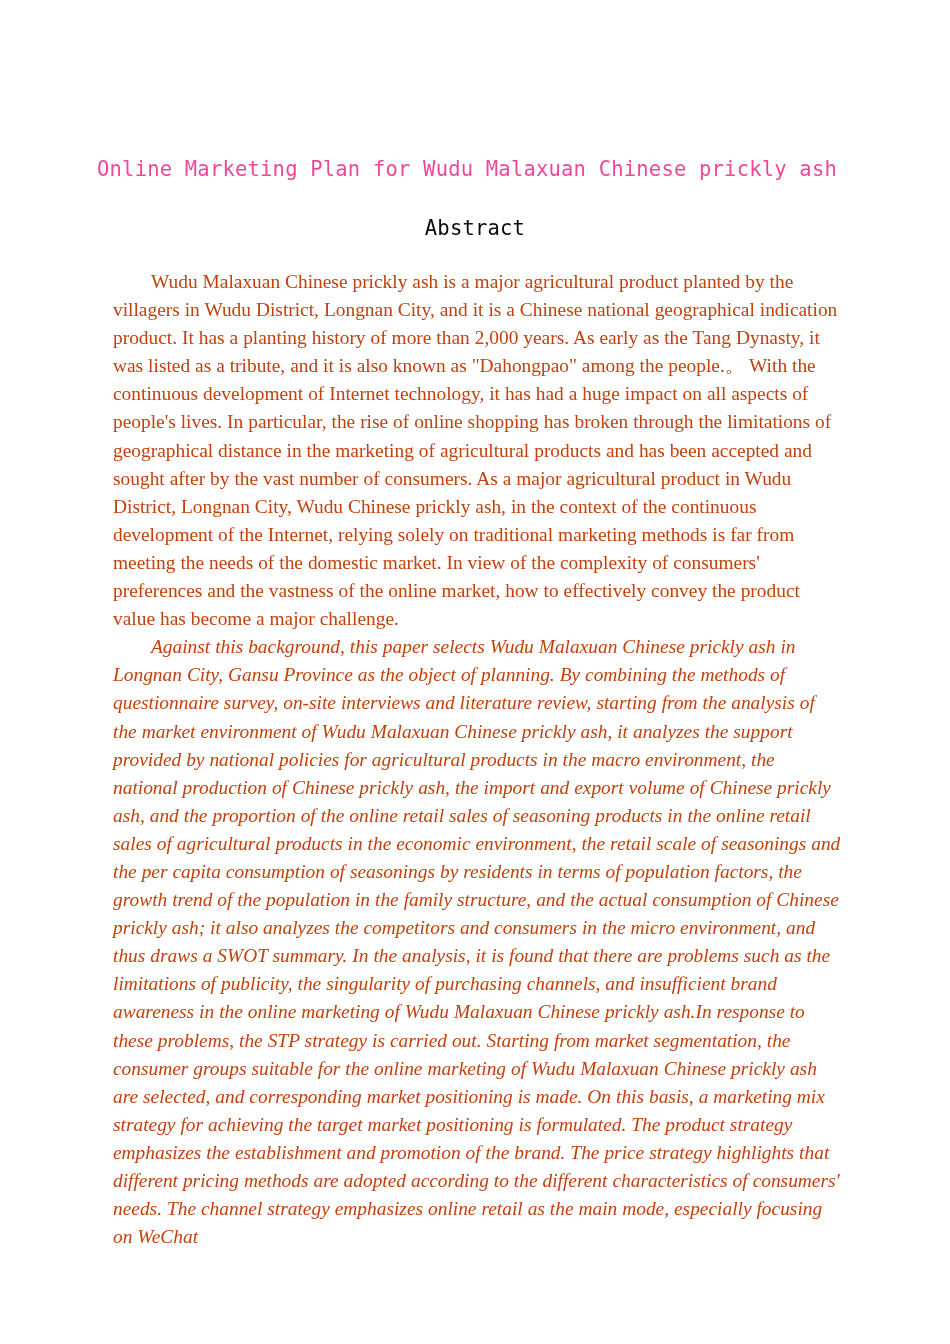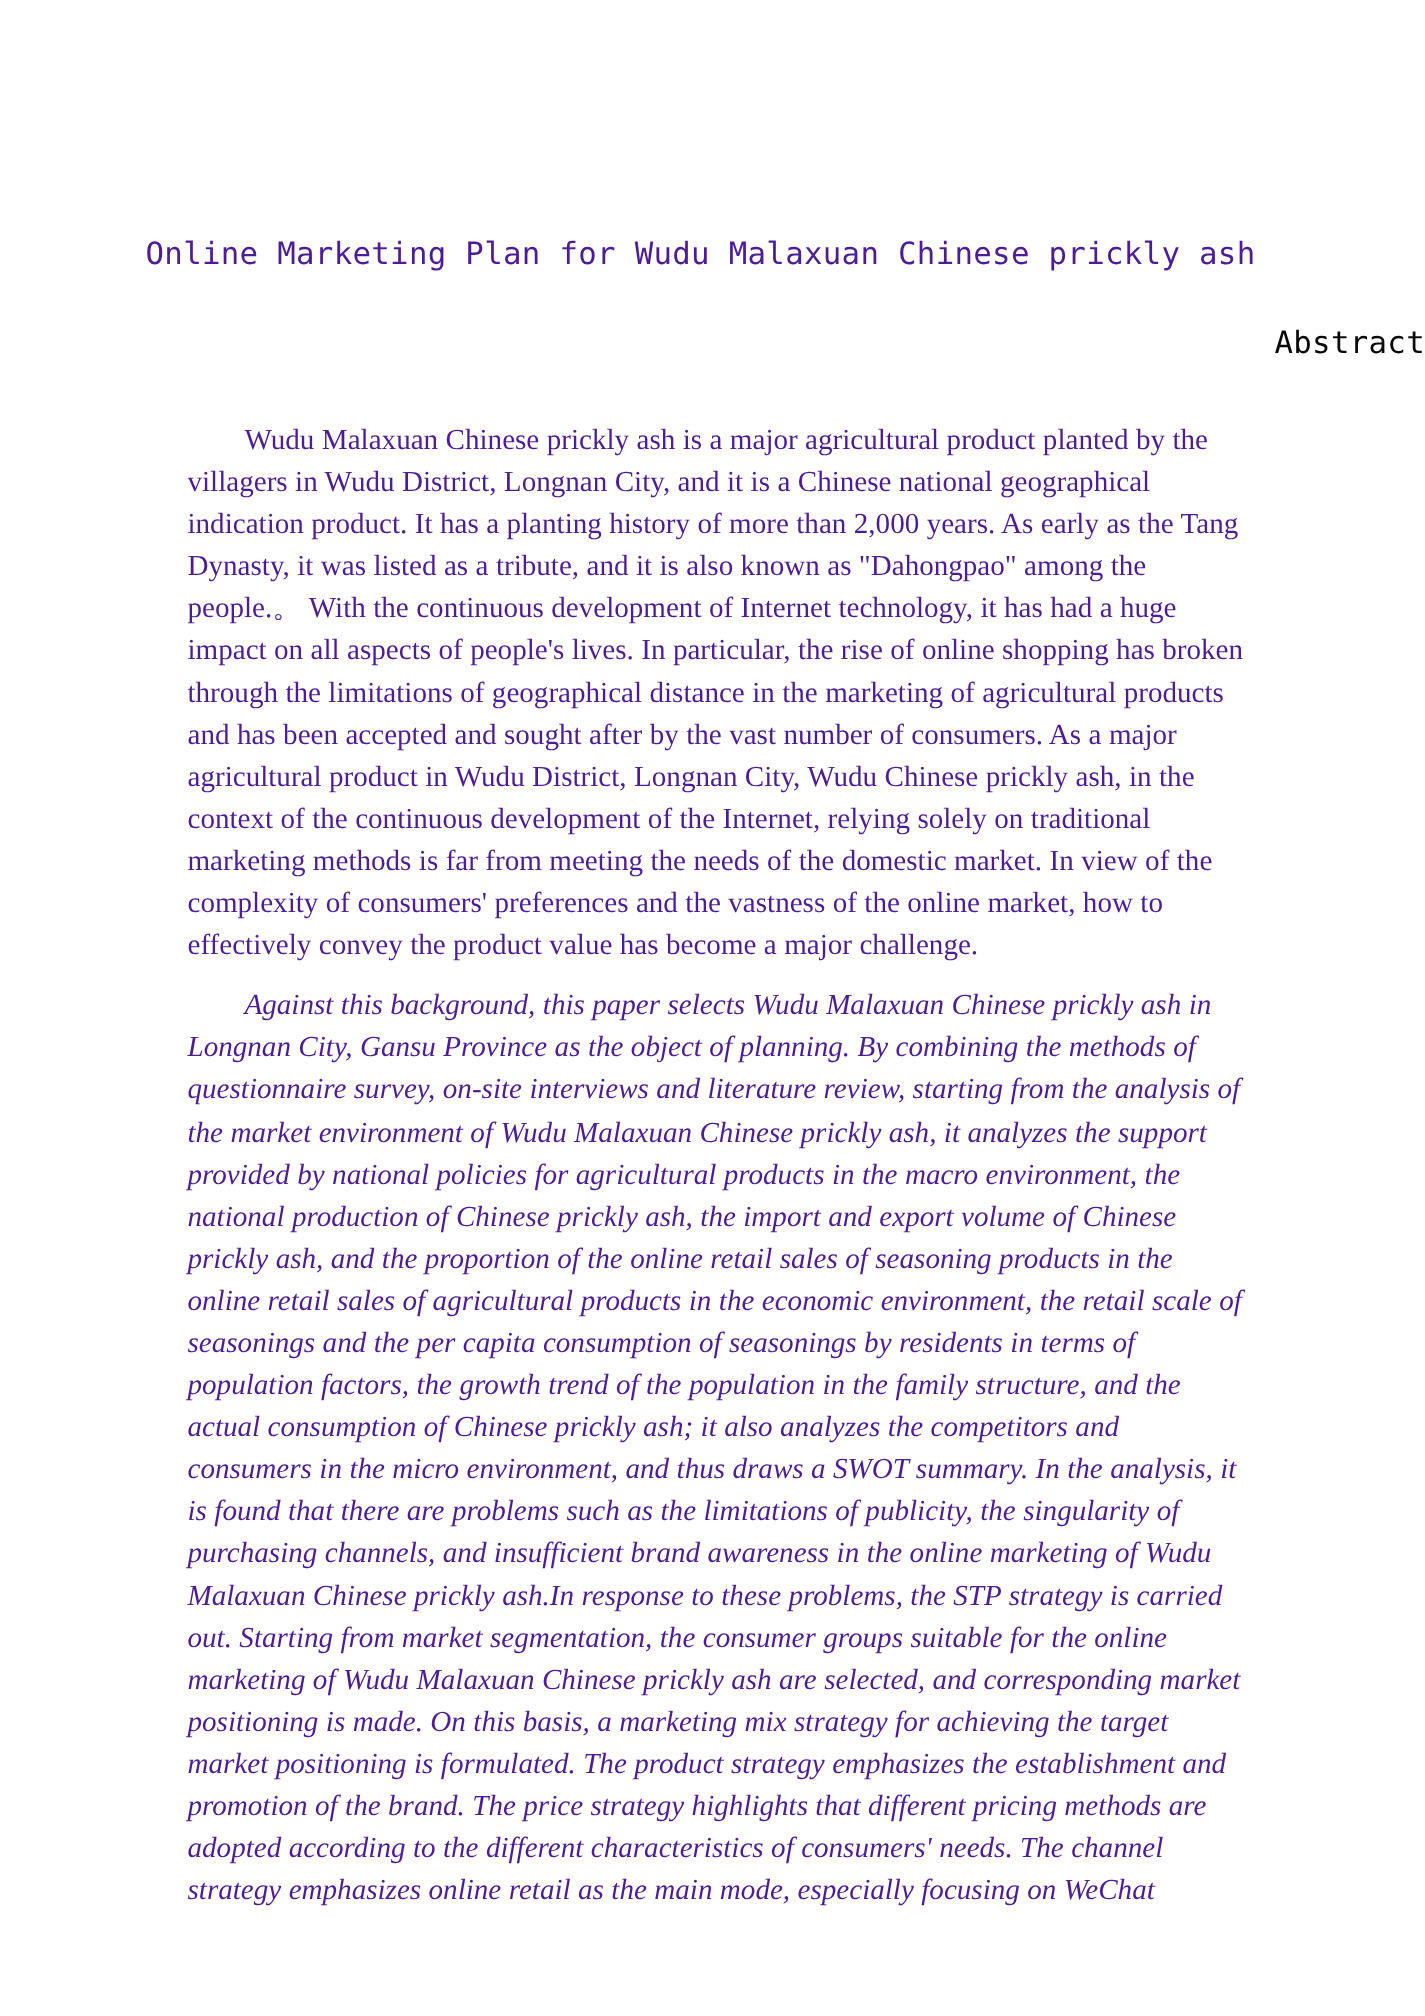--- a/index.html
+++ b/index.html
@@ -30,54 +30,54 @@
   .doc-title {
     position: absolute;
     left: 0;
     top: 157px;
     width: 934px;
     text-align: center;
     font-family: "DejaVu Sans Mono", "Liberation Mono", monospace;
     font-size: 20.5px;
     font-weight: 400;
     letter-spacing: 0.2px;
-    color: #4c1d95;
+    color: #ec4899;
     white-space: nowrap;
   }
 
   .doc-subtitle {
     position: absolute;
     left: 0;
     top: 216px;
     width: 950px;
-    text-align: right;
+    text-align: center;
     font-family: "DejaVu Sans Mono", "Liberation Mono", monospace;
     font-size: 20.5px;
     font-weight: 400;
     letter-spacing: 0.2px;
     color: #0a0a0a;
     white-space: nowrap;
   }
 
   
   .body-block {
     position: absolute;
     left: 113px;
     top: 268px;
     width: 728px;
   }
 
   .para {
-    margin: 12px;
+    margin: 0;
     padding: 0;
     font-size: 19.4px;
     line-height: 28.1px;
     text-align: left;
     text-indent: 38px;
-    color: #4c1d95;
+    color: #c2410c;
     word-spacing: 0.1px;
     hyphens: none;
   }
 
   .para + .para {
     margin-top: 0;
     font-style: italic;
   }
 </style>
 </head>

